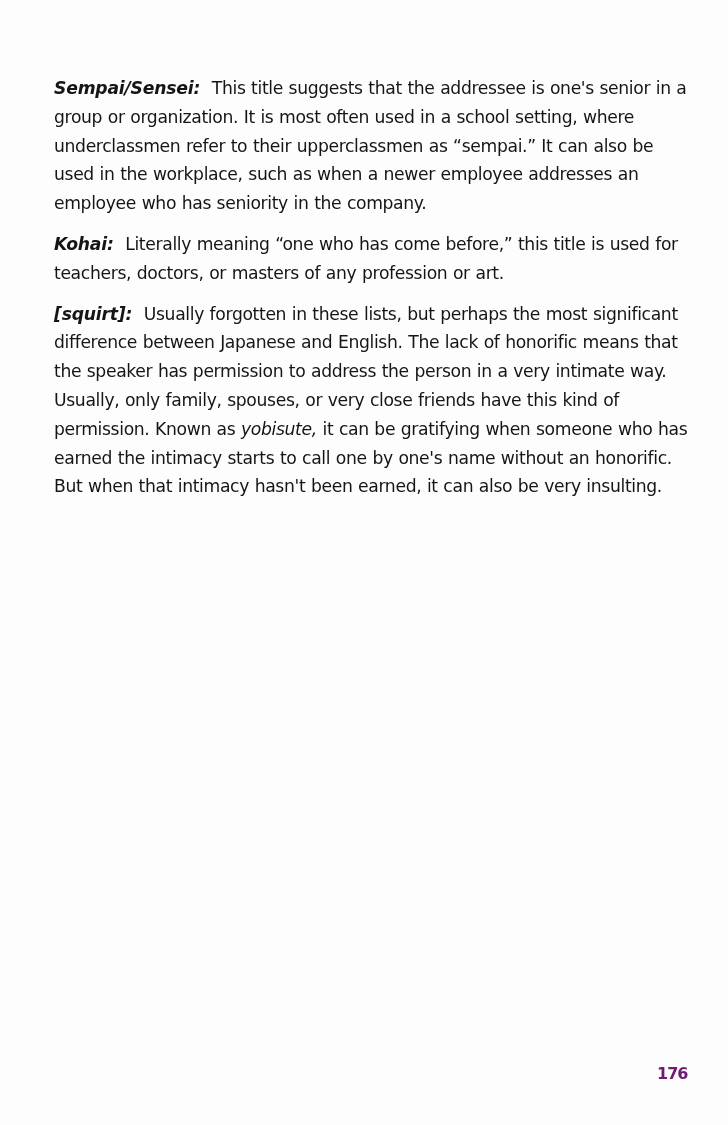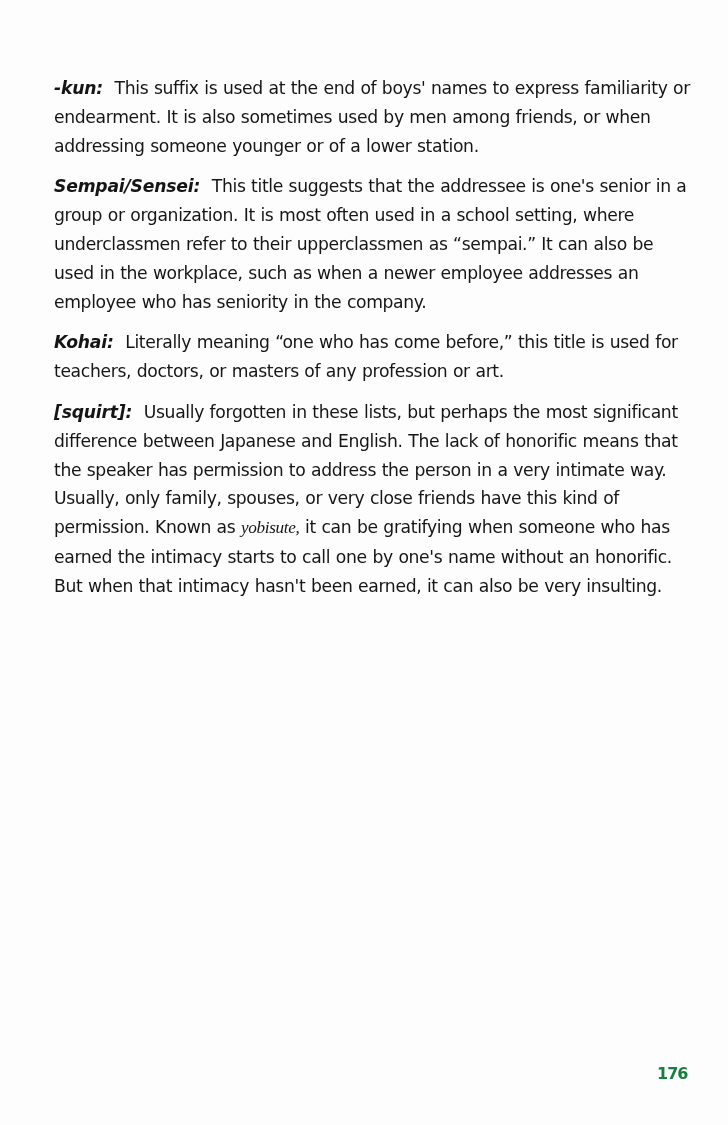--- a/index.html
+++ b/index.html
@@ -29,41 +29,36 @@
       word-spacing: 0.5px;
     }
     .term {
       font-weight: bold;
       font-style: italic;
       margin-right: 6px;
       letter-spacing: -0.2px;
     }
     .em {
       font-style: italic;
-      font-family: Liberation Serif, serif;
     }
     .page-number {
       position: absolute;
       left: 657px;
       top: 1064px;
       font-family: "DejaVu Sans", sans-serif;
       font-weight: bold;
       font-size: 16px;
       letter-spacing: -1px;
-      color: #15803d;
+      color: #701a75;
     }
   </style>
 </head>
 <body>
 
 <div class="page">
-  <p class="entry">
-    <span class="term">-kun:</span>
-    <span>This suffix is used at the end of boys' names to express familiarity or endearment. It is also sometimes used by men among friends, or when addressing someone younger or of a lower station.</span>
-  </p>
   <p class="entry">
     <span class="term">Sempai/Sensei:</span>
     <span>This title suggests that the addressee is one's senior in a group or organization. It is most often used in a school setting, where underclassmen refer to their upperclassmen as “sempai.” It can also be used in the workplace, such as when a newer employee addresses an employee who has seniority in the company.</span>
   </p>
   <p class="entry">
     <span class="term">Kohai:</span>
     <span>Literally meaning “one who has come before,” this title is used for teachers, doctors, or masters of any profession or art.</span>
   </p>
   <p class="entry">
     <span class="term">[squirt]:</span>

